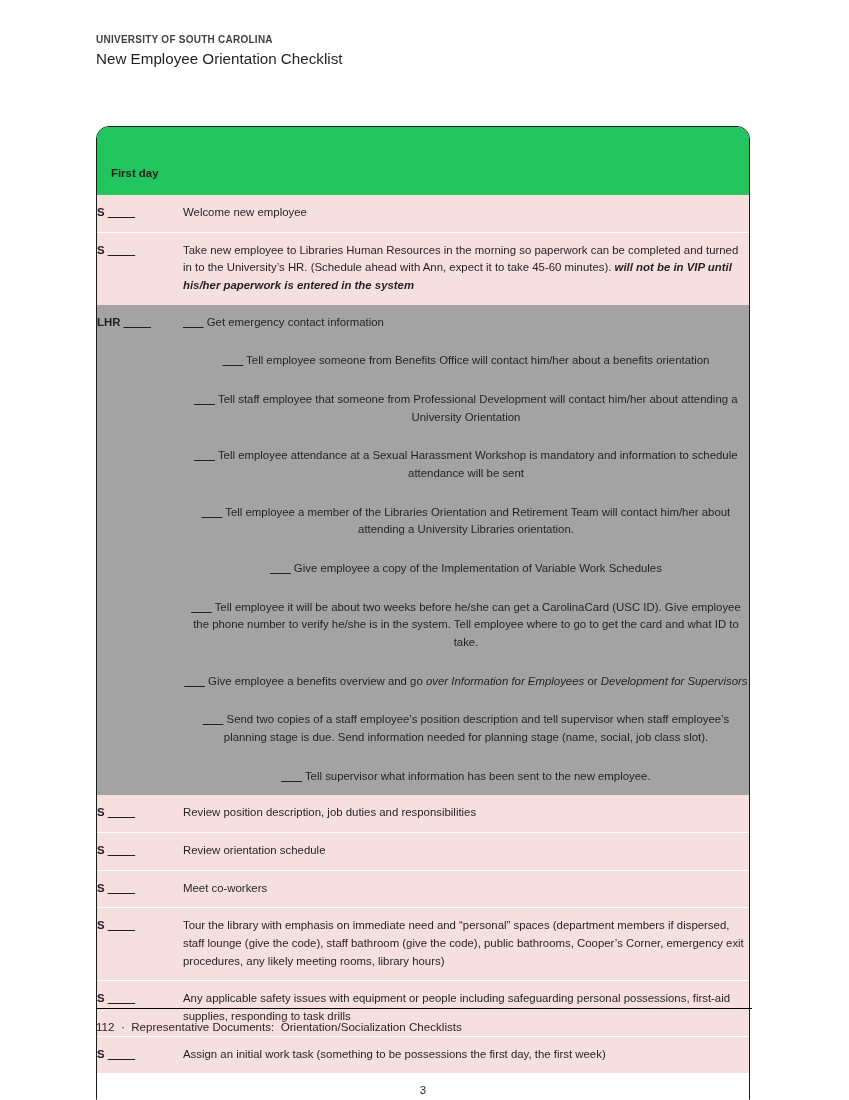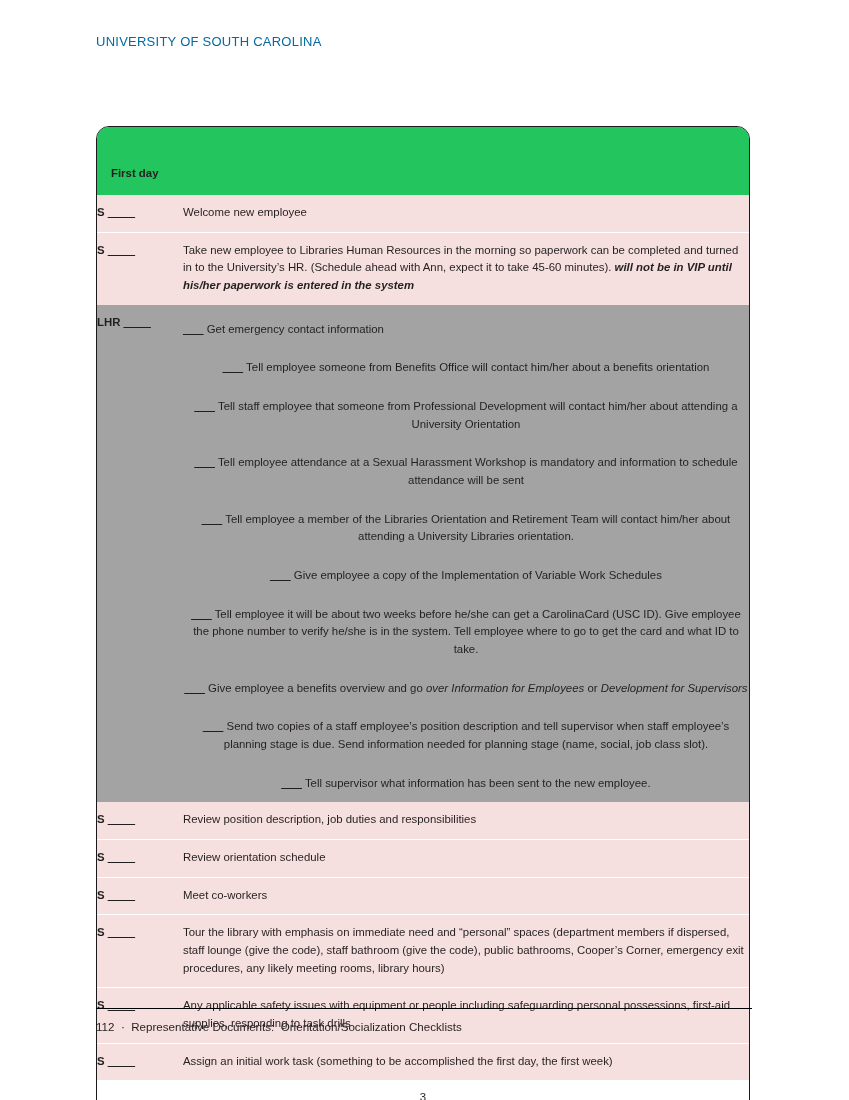--- a/index.html
+++ b/index.html
@@ -17,24 +17,24 @@
   }
 
   
   .page-header {
     position: absolute;
     left: 96px;
     top: 33px;
     width: 660px;
   }
   .org-name {
-    font-size: 13px;
-    font-weight: normal;
+    font-size: 10px;
+    font-weight: bold;
     letter-spacing: 0.25px;
-    color: #0369a1;
+    color: #404040;
     line-height: 1.35;
   }
   .doc-title {
     font-size: 15.2px;
     font-weight: normal;
     color: #231f20;
     line-height: 1.45;
     margin-top: 1px;
   }
 
@@ -90,21 +90,21 @@
 
   .code-blank {
     text-decoration: underline;
     letter-spacing: 0.5px;
   }
   .inline-blank {
     text-decoration: underline;
     letter-spacing: 0.5px;
   }
 
-  .sub-item { margin-bottom: 0; margin-top: 7px; }
+  .sub-item { margin-bottom: 0; }
   .sub-item + .sub-item { margin-top: 21px; text-align: center; }
 
   em.ital { font-style: italic; }
   strong.bold-ital { font-style: italic; font-weight: bold; }
 
   .page-number-row td {
     background: #ffffff;
     text-align: center;
     padding: 8px 0 24px 0;
     font-size: 11.2px;
@@ -127,20 +127,21 @@
     font-size: 11.6px;
     color: #231f20;
     white-space: pre;
   }
 </style>
 </head>
 <body>
 
 <div class="page-header">
   <div class="org-name">UNIVERSITY OF SOUTH CAROLINA</div>
+  <div class="doc-title">New Employee Orientation Checklist</div>
 </div>
 
 <div class="checklist-card">
 
   <div class="section-title-row">
     <span class="section-title">First day</span>
   </div>
 
   <table class="checklist">
     <tbody>
@@ -274,21 +275,21 @@
           <span>Any applicable safety issues with equipment or people including safeguarding personal possessions, first-aid supplies, responding to task drills</span>
         </td>
       </tr>
 
       <tr class="row-pink">
         <td class="code-cell">
           <span>S</span>
           <span class="code-blank">____</span>
         </td>
         <td class="text-cell">
-          <span>Assign an initial work task (something to be accomplished the first day, the first week)</span>
+          <span>Assign an initial work task (something to be possessions the first day, the first week)</span>
         </td>
       </tr>
 
       <tr class="page-number-row">
         <td colspan="2">3</td>
       </tr>
 
     </tbody>
   </table>
 </div>

